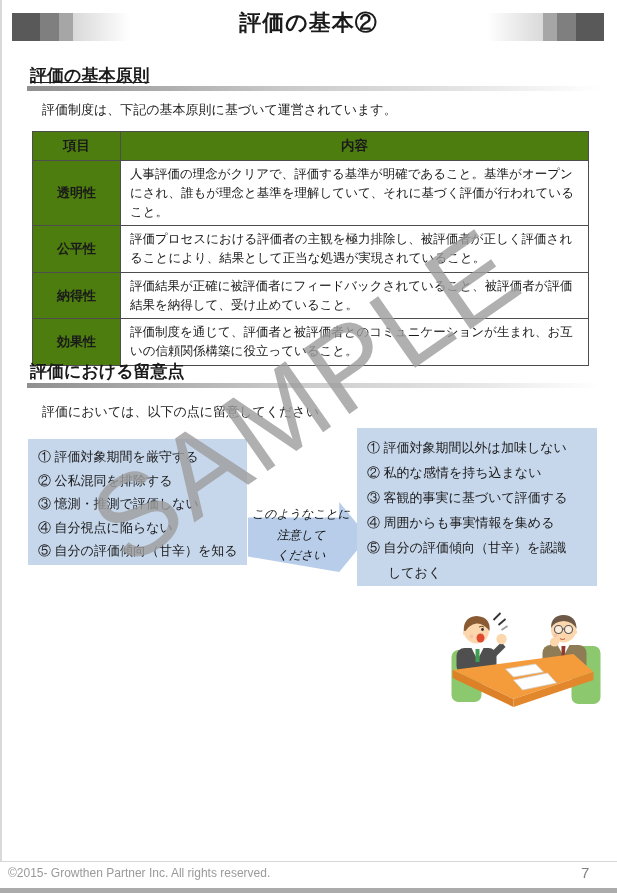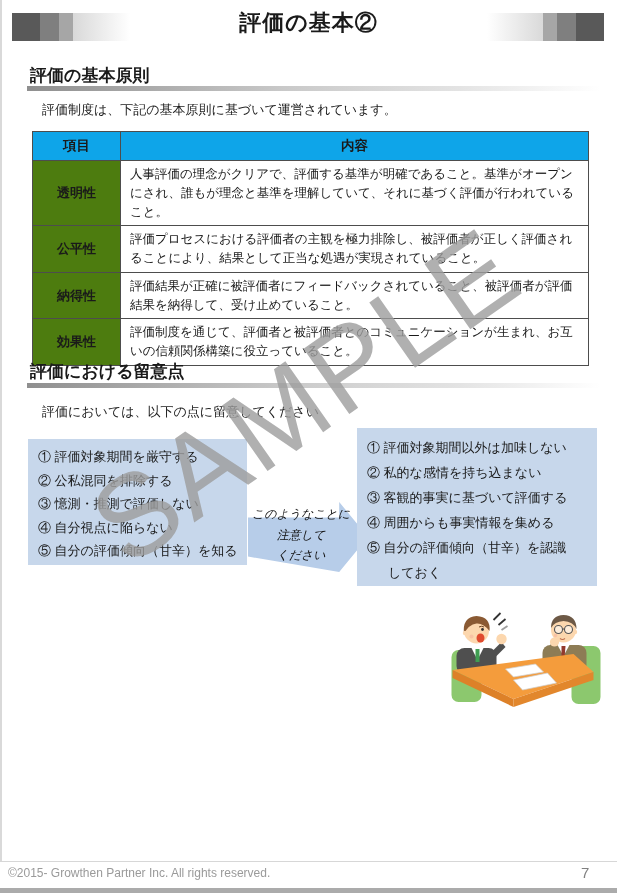--- a/index.html
+++ b/index.html
@@ -11,30 +11,30 @@
   
   .page-title{position:absolute;left:0;right:0;top:8px;margin:0;text-align:center;
     font-size:22px;font-weight:700;letter-spacing:1px;}
   .bar{position:absolute;top:13px;height:28px;}
   .bar-left{left:12px;width:118px;
     background:linear-gradient(to right,#595959 0 24%,#7f7f7f 24% 40%,#a6a6a6 40% 52%,#d9d9d9 52%,#ffffff 100%);}
   .bar-right{left:487px;width:117px;
     background:linear-gradient(to left,#595959 0 24%,#7f7f7f 24% 40%,#a6a6a6 40% 52%,#d9d9d9 52%,#ffffff 100%);}
   
   .sec-heading{position:absolute;left:30px;margin:0;font-size:17px;font-weight:700;}
-  #h1{top:64px;} #h2{top:360px;}
+  #h1{top:64px;text-decoration:underline;} #h2{top:360px;}
   .heading-rule{position:absolute;left:27px;width:573px;height:5px;
     background:linear-gradient(to right,#8f8f8f,#c9c9c9 45%,#e3e3e3 75%,rgba(255,255,255,0));}
   #rule1{top:86px;} #rule2{top:383px;}
   .intro{position:absolute;left:42px;margin:0;font-size:13px;}
   #intro1{top:101px;} #intro2{top:403px;}
   
   .ptable{position:absolute;left:32px;top:131px;width:557px;border-collapse:collapse;table-layout:fixed;}
   .ptable th,.ptable td{border:1.5px solid #4d4d4d;}
-  .ptable th{background:#0ea5e9;font-size:13.5px;font-weight:700;height:26px;text-align:center;}
+  .ptable th{background:#4d7c0f;font-size:13.5px;font-weight:700;height:26px;text-align:center;}
   .ptable .col-item{width:85px;}
   .ptable td.label{background:#4d7c0f;text-align:center;font-size:13px;font-weight:600;}
   .ptable td.content{font-size:12.5px;line-height:1.5;padding:4px 9px;text-align:left;}
   
   .note-box{position:absolute;background:#c7d7eb;box-sizing:border-box;font-size:13px;}
   .left-box{left:28px;top:439px;width:219px;height:126px;padding:6px 6px 0 10px;}
   .left-box .note-item{line-height:23.6px;}
   .right-box{left:357px;top:428px;width:240px;height:158px;padding:7px 19px 0 10px;}
   .right-box .note-item{line-height:25px;}
   .note-item{padding-left:21px;text-indent:-21px;white-space:normal;}

